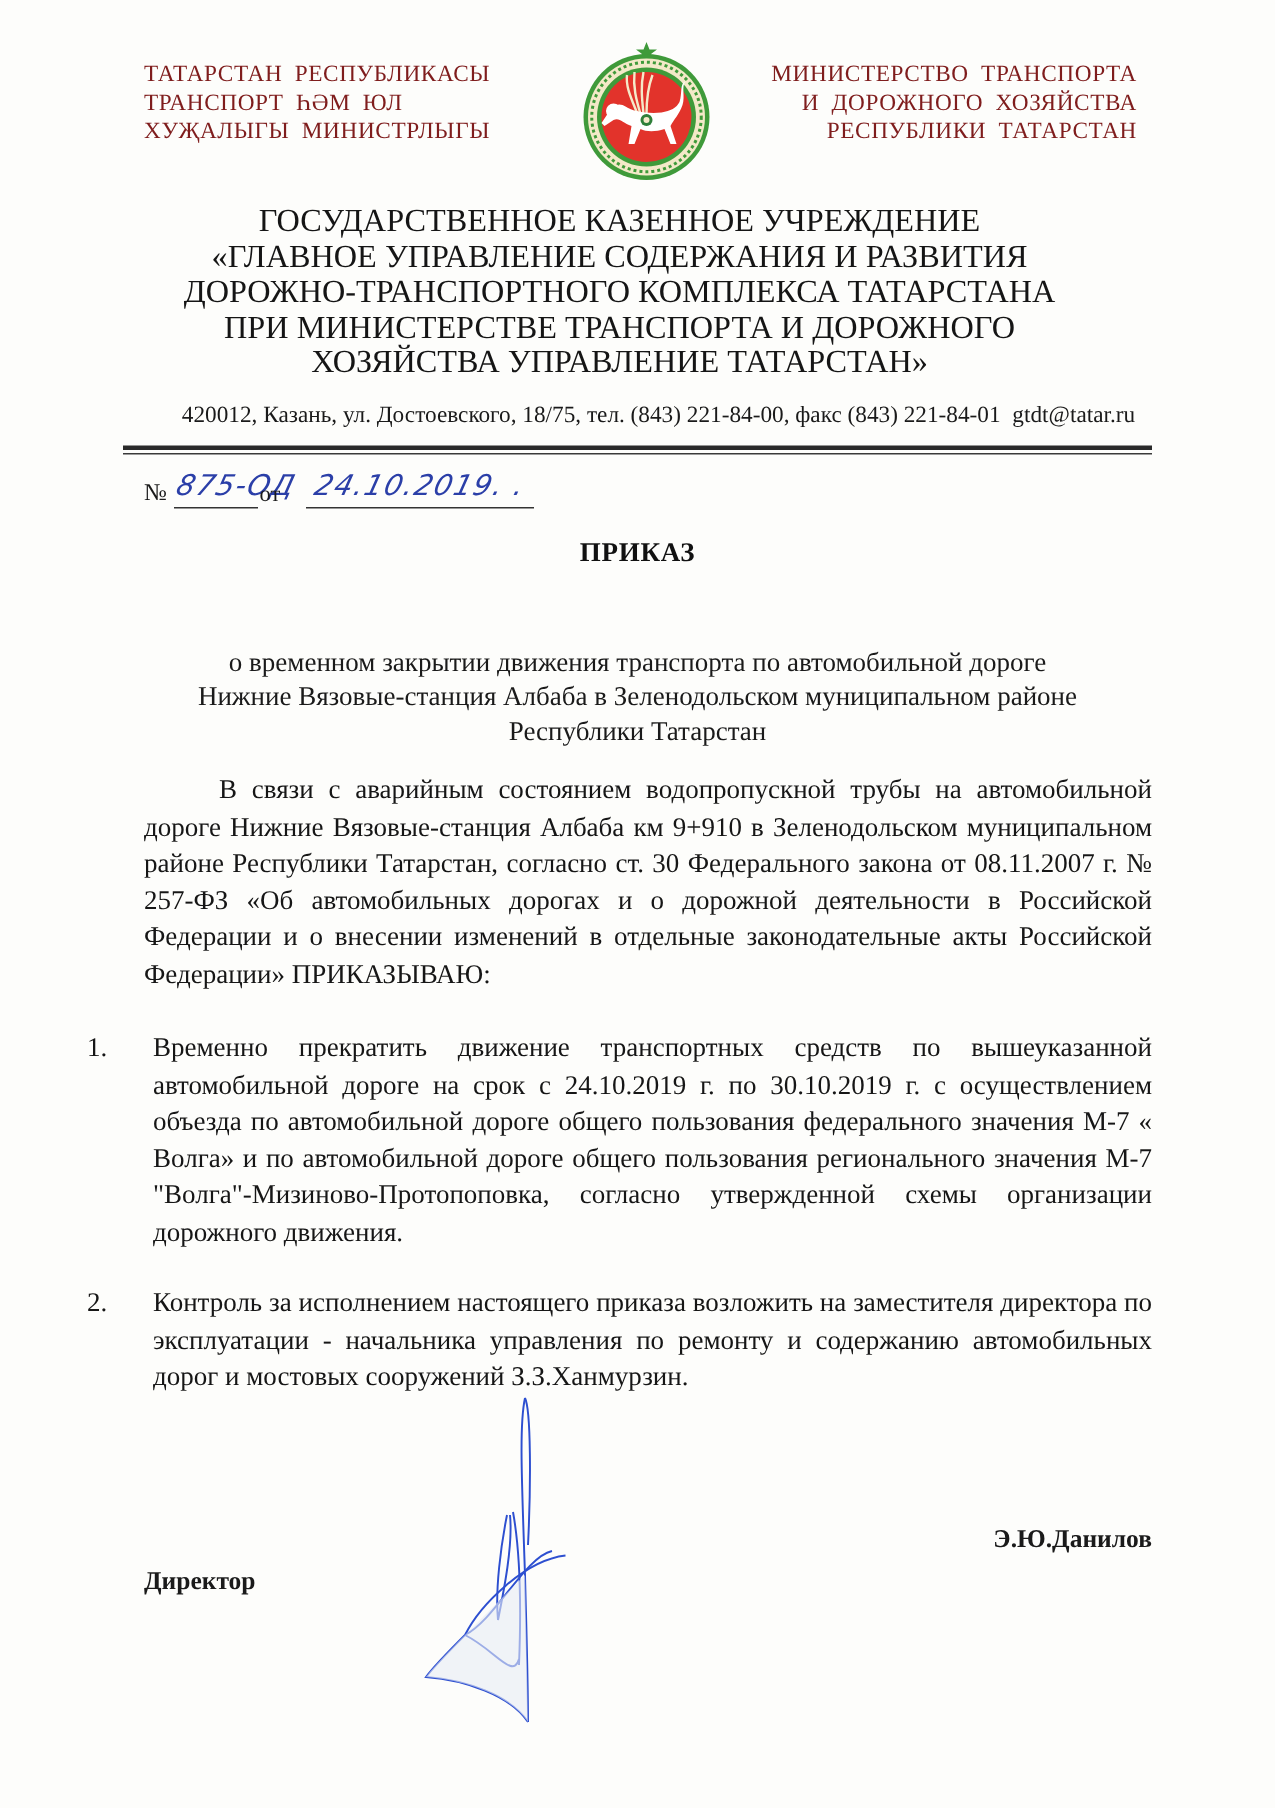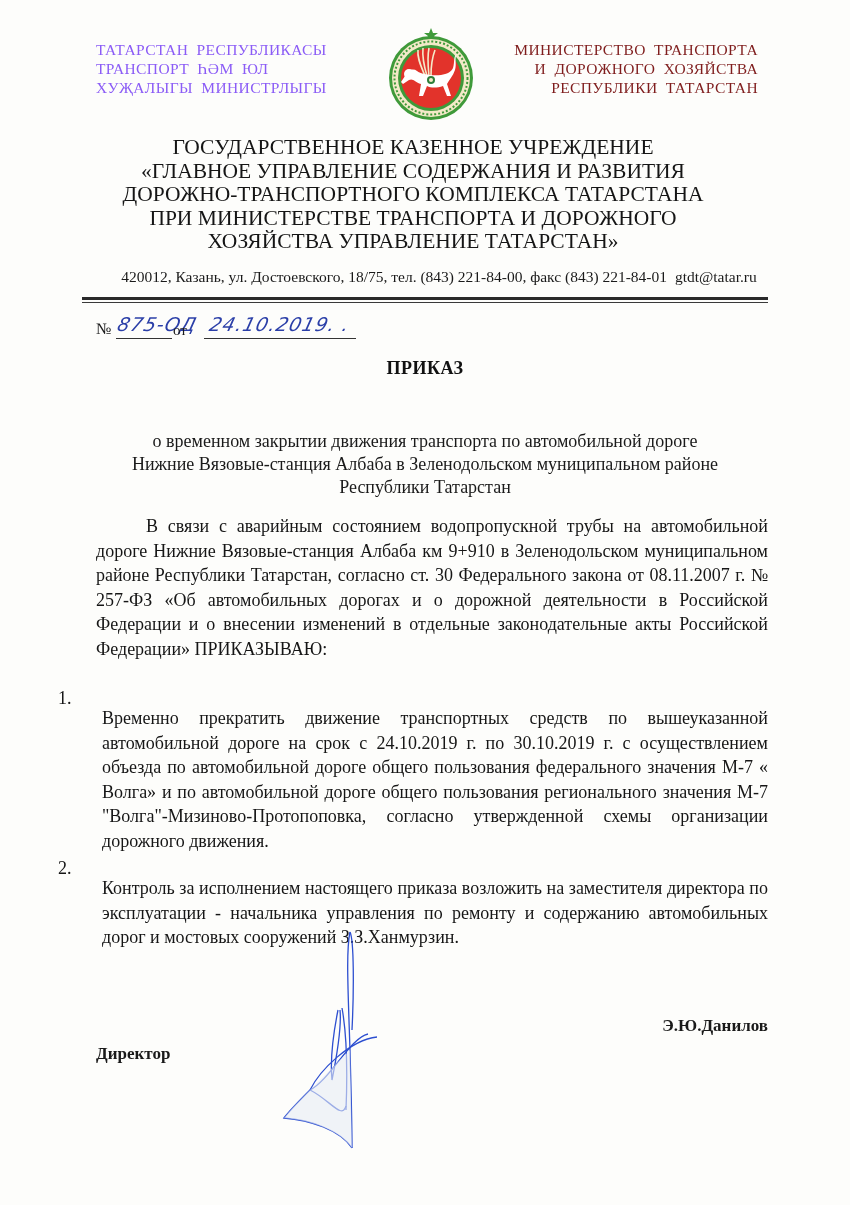--- a/index.html
+++ b/index.html
@@ -25,21 +25,21 @@
 
   
   .head-left {
     position: absolute;
     left: 96px;
     top: 40px;
     font-size: 15.5px;
     line-height: 19px;
     letter-spacing: 0.4px;
     word-spacing: 4px;
-    color: #8b5cf6;
+    color: #7f1d1d;
   }
   .head-right {
     position: absolute;
     right: 92px;
     top: 40px;
     font-size: 15.5px;
     line-height: 19px;
     letter-spacing: 0.4px;
     word-spacing: 4px;
     text-align: right;
@@ -184,21 +184,20 @@
     color: #161616;
   }
   .list-item .marker {
     position: absolute;
     left: 0;
     top: 0;
   }
   .list-item .content {
     margin-left: 44px;
     text-align: justify;
-    margin-top: 20px;
   }
   .item-1 { top: 686px; }
   .item-2 { top: 856px; }
 
   
   .sig-title {
     position: absolute;
     left: 96px;
     top: 1044px;
     font-weight: bold;

